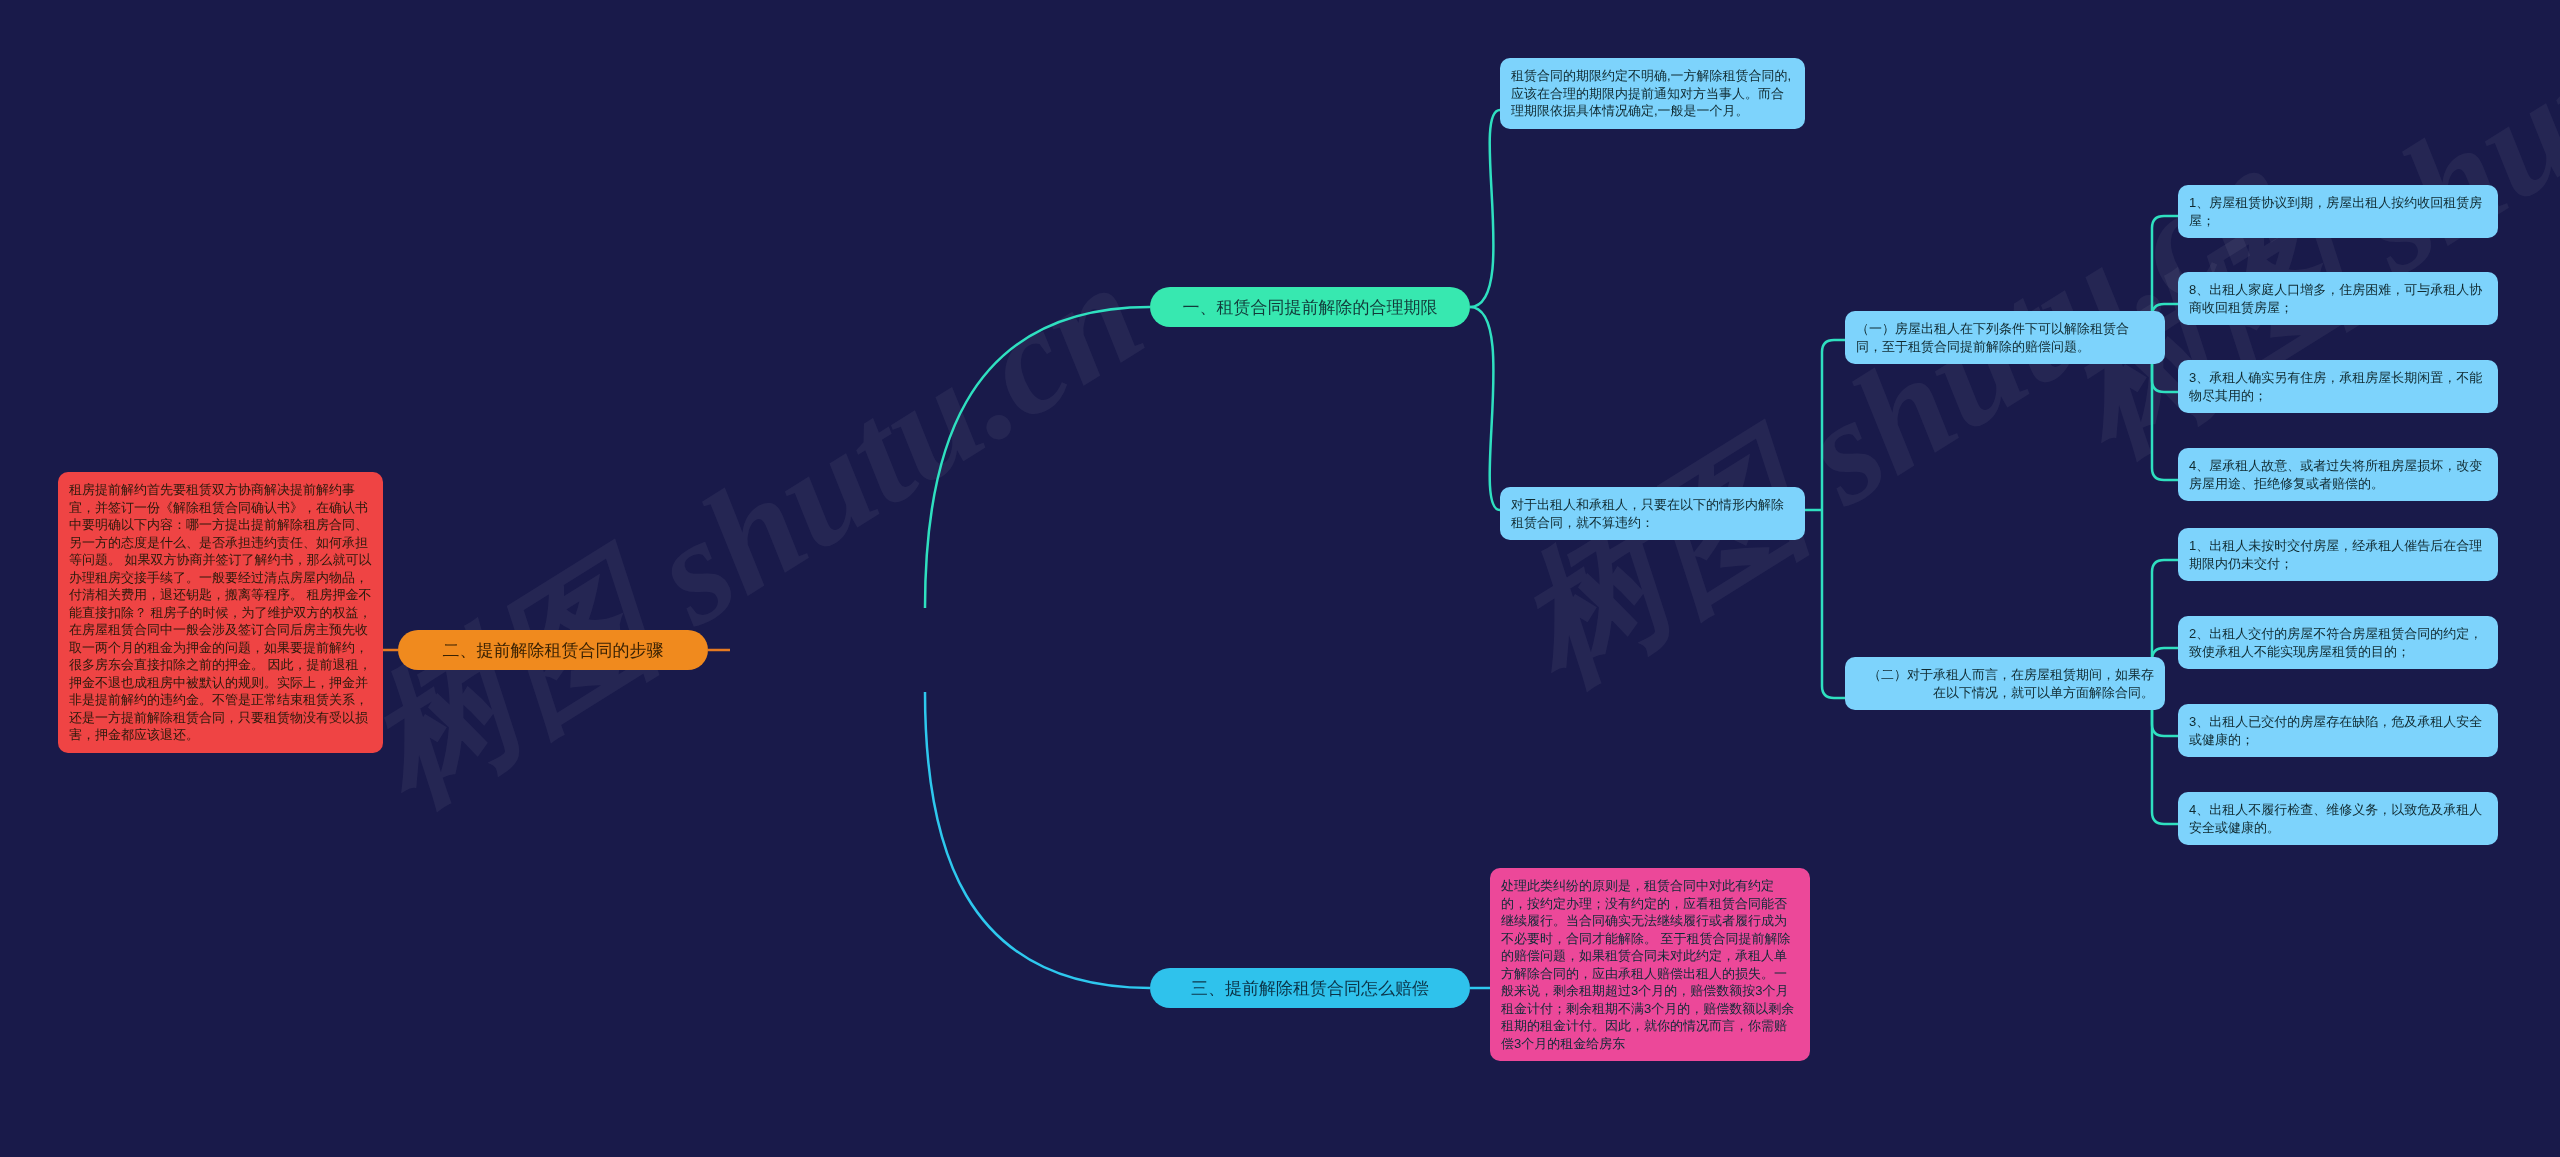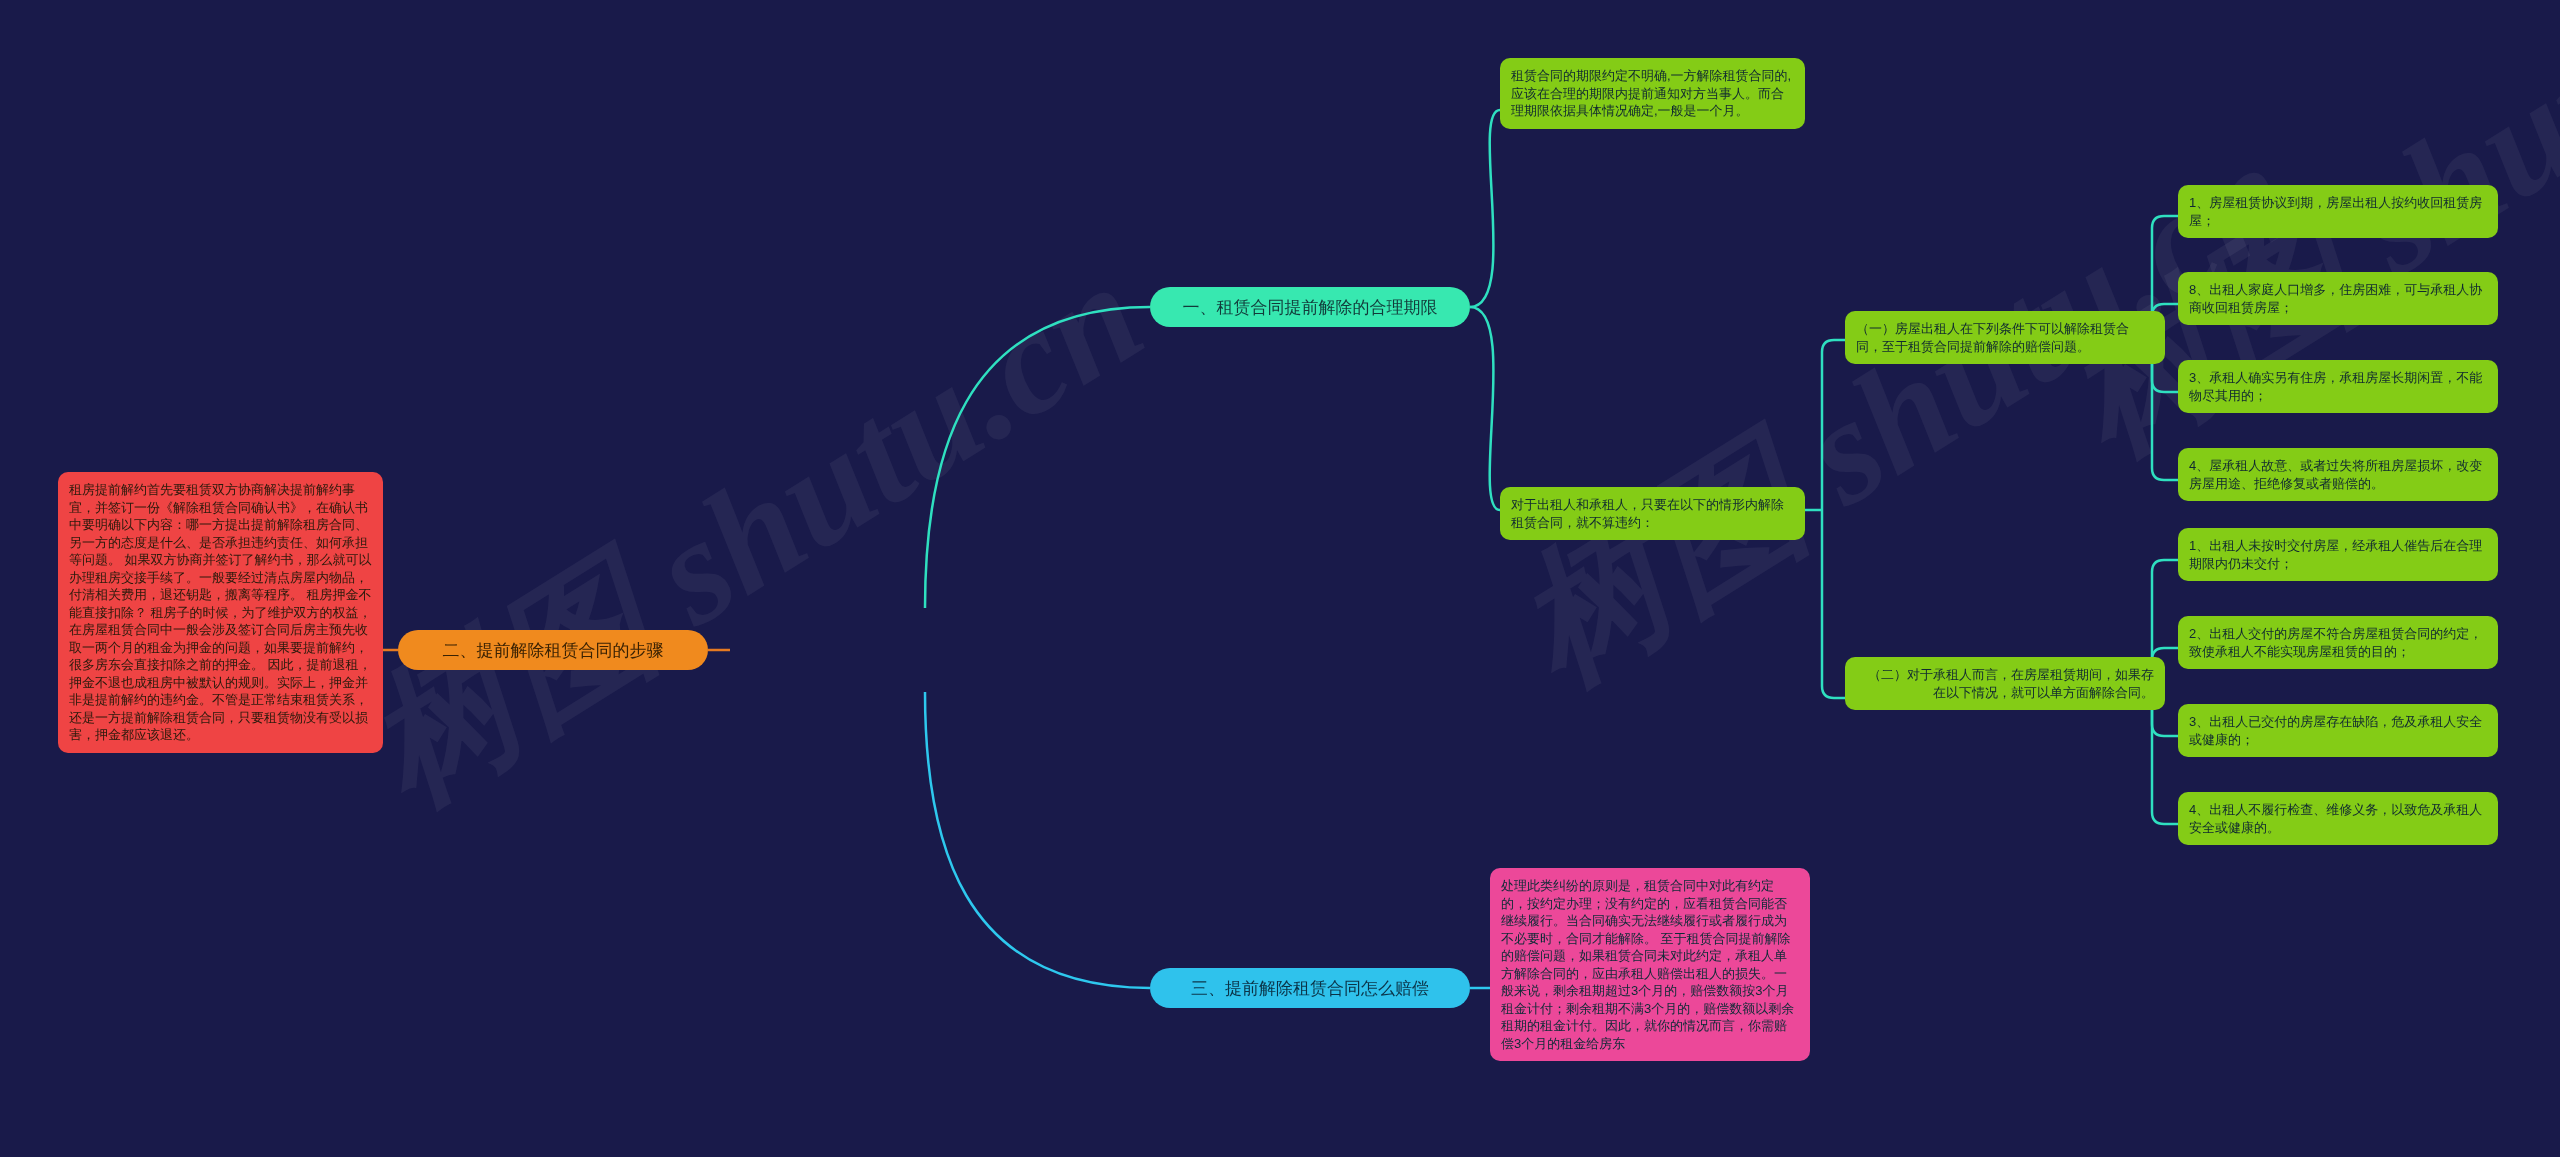--- a/index.html
+++ b/index.html
@@ -44,21 +44,21 @@
   .b1{left:1150px;top:287px;width:320px;}
   .b2{left:398px;top:630px;width:310px;}
   .b3{left:1150px;top:968px;width:320px;}
 
   
   .card{
     border-radius:10px;padding:9px 11px;
     font-size:13px;line-height:17.5px;
     box-sizing:border-box;
   }
-  .card.mint{background:#84cc16;color:#102a30;}
+  .card.mint{background:#7dd3fc;color:#102a30;}
   .card.peach{background:#ef4444;color:#2a1a0c;}
   .card.ice{background:#ec4899;color:#0d2b36;}
 
   .c-top     {left:1500px;top:58px;  width:305px;}
   .c-mid     {left:1500px;top:487px; width:305px;}
   .c-bottom  {left:1490px;top:868px; width:320px;}
   .c-left    {left:58px;  top:472px; width:325px;}
 
   .c-one     {left:1845px;top:311px; width:320px;}
   .c-two     {left:1845px;top:657px; width:320px;text-align:right;}

